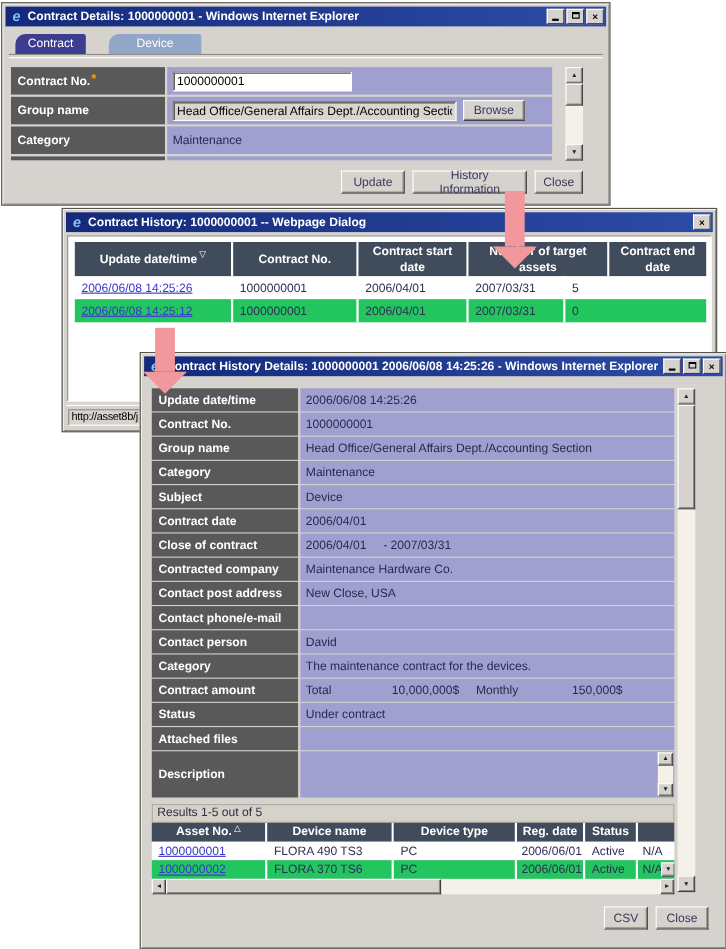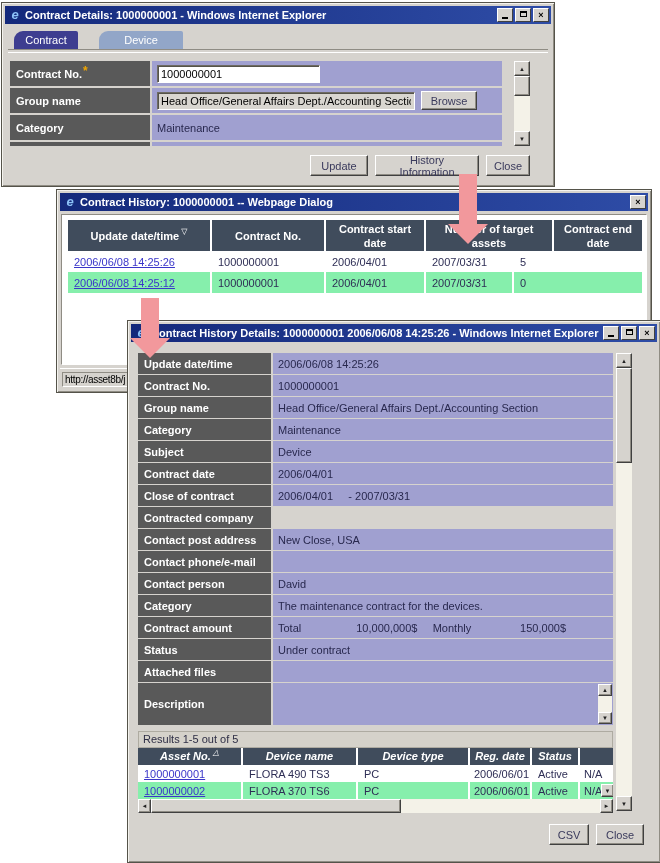--- a/index.html
+++ b/index.html
@@ -65,27 +65,27 @@
   .wcontent{position:absolute;background:#fff;border-top:1px solid #8F8C84;border-left:1px solid #8F8C84;
             border-bottom:1px solid #fff;border-right:1px solid #fff;}
   .grid{position:absolute;}
   .grow{display:flex;}
   .gcell{box-sizing:border-box;border-right:2px solid #fff;padding-left:6px;white-space:nowrap;
          overflow:hidden;color:#2E2E55;display:flex;align-items:center;}
   .gcell:last-child{border-right:none;}
   .ghead .gcell{background:#404C5C;color:#fff;font-weight:bold;justify-content:center;
                 text-align:center;padding:0 2px;line-height:14px;white-space:normal;}
   .rowa{background:#fff;}
-  .rowb{background:#86efac;}
+  .rowb{background:#22c55e;}
   .c0{width:144px;} .c1{width:114px;} .c2{width:100px;} .c3{width:88px;} .c4{width:128px;}
   .rc0{width:105px;} .rc1{width:115px;} .rc2{width:112px;} .rc3{width:62px;padding-left:4px;} .rc4{width:48px;} .rc5{width:33px;padding-left:4px;position:relative;}
   .hrow{height:21px;}
   .rrow{height:17px;}
   .whead .gcell{height:31px;}
-  .rhead .gcell{height:17px;line-height:15px;white-space:nowrap;font-style:italic;}
+  .rhead .gcell{height:17px;line-height:15px;white-space:nowrap;}
   .sup{font-size:8px;font-weight:normal;position:relative;top:-4px;margin-left:2px;}
   .lnk{color:#3A36C9;text-decoration:underline;cursor:pointer;}
 
   
   .statusbar{position:absolute;left:3px;right:3px;bottom:3px;height:20px;background:#D6D3CE;
              border-top:1px solid #fff;}
   .urlpanel{position:absolute;left:2px;top:3px;width:66px;height:15px;box-sizing:border-box;
             border-top:1px solid #8F8C84;border-left:1px solid #8F8C84;border-bottom:1px solid #fff;
             border-right:1px solid #fff;font-size:10px;letter-spacing:-0.3px;line-height:14px;
             padding-left:2px;overflow:hidden;white-space:nowrap;color:#000;}
@@ -290,20 +290,21 @@
       <div class="drow">
           <div class="dlabel">Contract date</div>
           <div class="dvalue">2006/04/01</div>
         </div>
       <div class="drow">
           <div class="dlabel">Close of contract</div>
           <div class="dvalue">2006/04/01     - 2007/03/31</div>
         </div>
       <div class="drow">
           <div class="dlabel">Contracted company</div>
+          <div class="dvalue">Maintenance Hardware Co.</div>
         </div>
       <div class="drow">
           <div class="dlabel">Contact post address</div>
           <div class="dvalue">New Close, USA</div>
         </div>
       <div class="drow">
           <div class="dlabel">Contact phone/e-mail</div>
           <div class="dvalue"></div>
         </div>
       <div class="drow">

